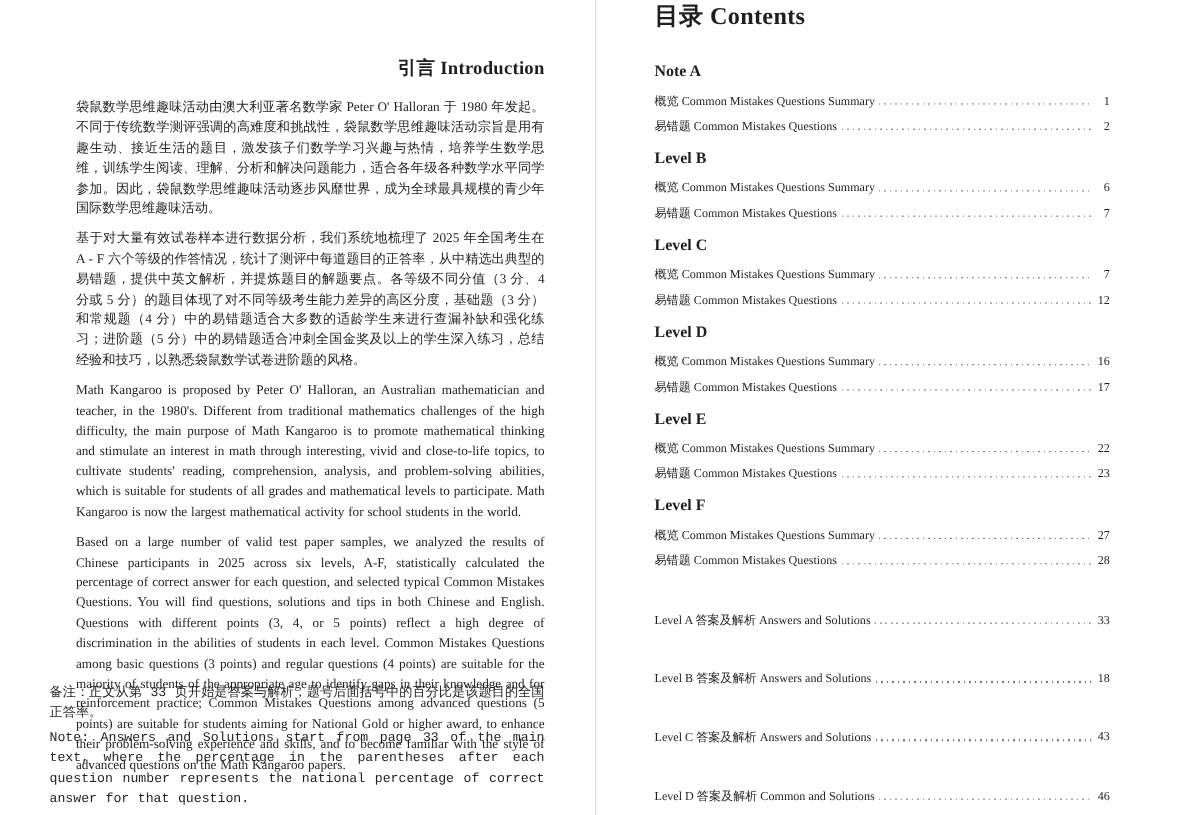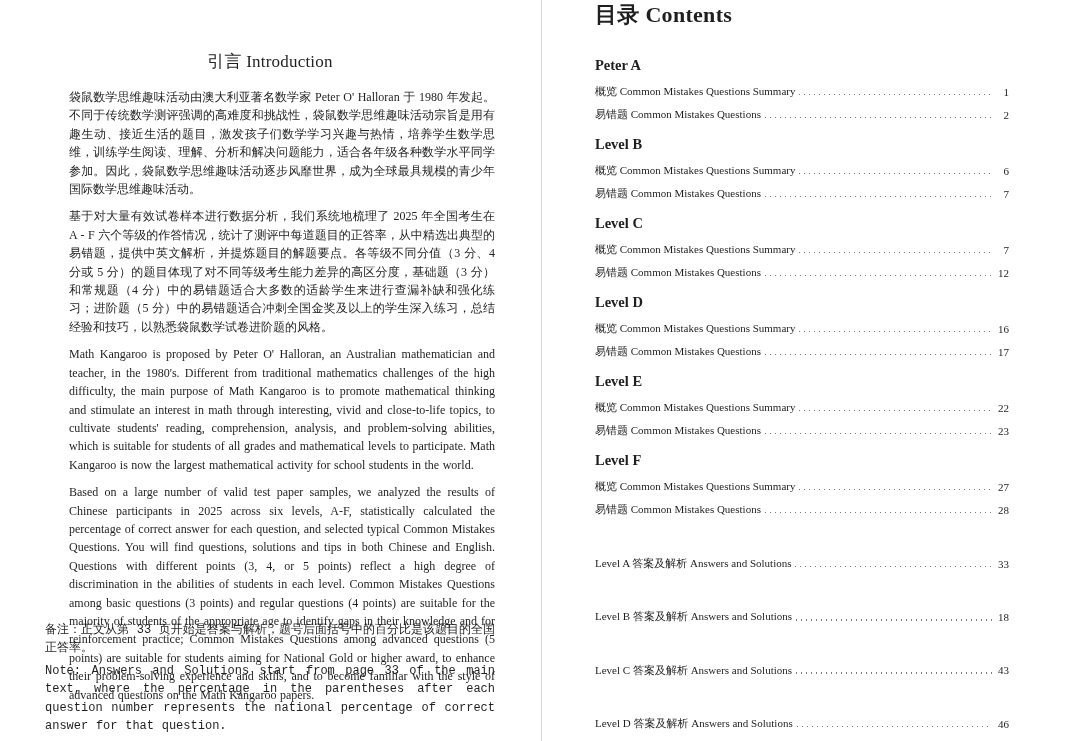--- a/index.html
+++ b/index.html
@@ -18,23 +18,23 @@
     background: #d6d6d6;
   }
   
   .page-left {
     position: absolute;
     left: 45px; top: 0;
     width: 450px; height: 741px;
   }
   .left-title {
     margin-top: 50px;
-    text-align: center;
+    text-align: right;
     font-size: 17px;
-    font-weight: normal;
+    font-weight: bold;
     letter-spacing: 0.2px;
   }
   .body-copy { margin-top: 15px; margin-left: 24px; }
   .para {
     font-size: 12px;
     line-height: 18.4px;
     text-align: justify;
     margin-bottom: 9px;
     word-spacing: 0.5px;
   }
@@ -97,21 +97,21 @@
     <p class="para">Note:  Answers and Solutions start from page 33 of the main text, where the percentage in the parentheses after each question number represents the national percentage of correct answer for that question.</p>
   </div>
 </div>
 
 <div class="page-right">
   <h1 class="right-title">目录 Contents</h1>
 
   <div class="toc">
 
     <section>
-      <h2 class="lvl">Peter A</h2>
+      <h2 class="lvl">Note A</h2>
       <div class="toc-row">
         <span class="lab">概览  Common Mistakes Questions Summary</span>
         <span class="leader"></span>
         <span class="pg">1</span>
       </div>
       <div class="toc-row">
         <span class="lab">易错题  Common Mistakes Questions</span>
         <span class="leader"></span>
         <span class="pg">2</span>
       </div>
@@ -197,21 +197,21 @@
         <span class="lab">Level B 答案及解析  Answers and Solutions</span>
         <span class="leader"></span>
         <span class="pg">18</span>
       </div>
       <div class="toc-row">
         <span class="lab">Level C 答案及解析  Answers and Solutions</span>
         <span class="leader"></span>
         <span class="pg">43</span>
       </div>
       <div class="toc-row">
-        <span class="lab">Level D 答案及解析  Answers and Solutions</span>
+        <span class="lab">Level D 答案及解析  Common and Solutions</span>
         <span class="leader"></span>
         <span class="pg">46</span>
       </div>
       <div class="toc-row">
         <span class="lab">Level E 答案及解析  Answers and Solutions</span>
         <span class="leader"></span>
         <span class="pg">52</span>
       </div>
       <div class="toc-row">
         <span class="lab">Level F 答案及解析  Answers and Solutions</span>

